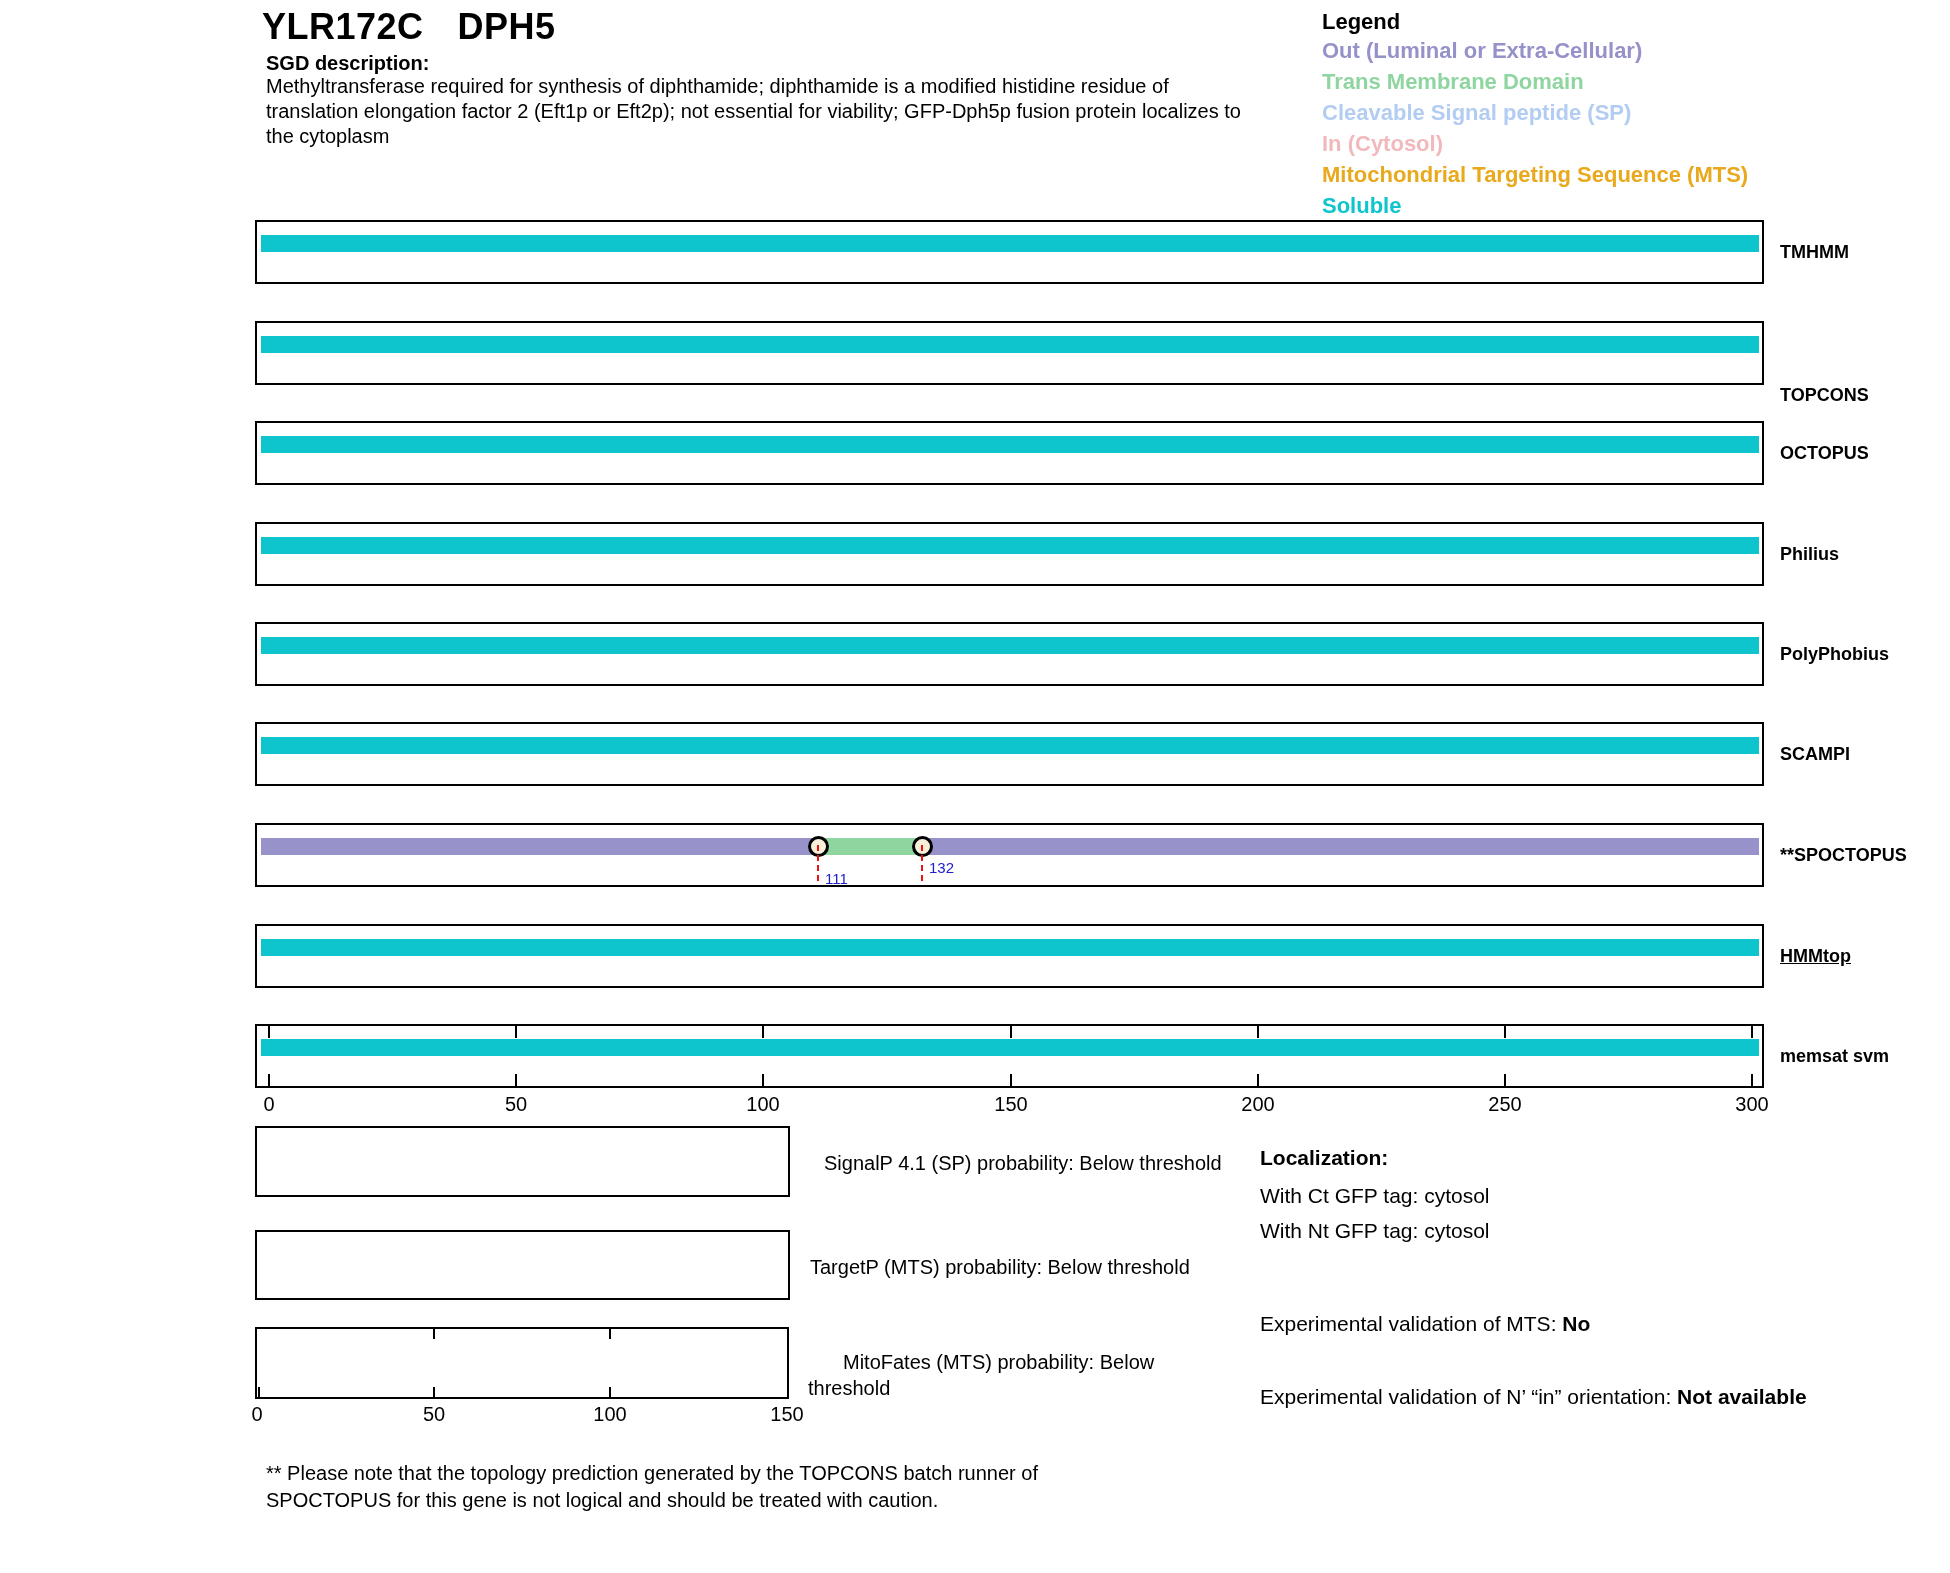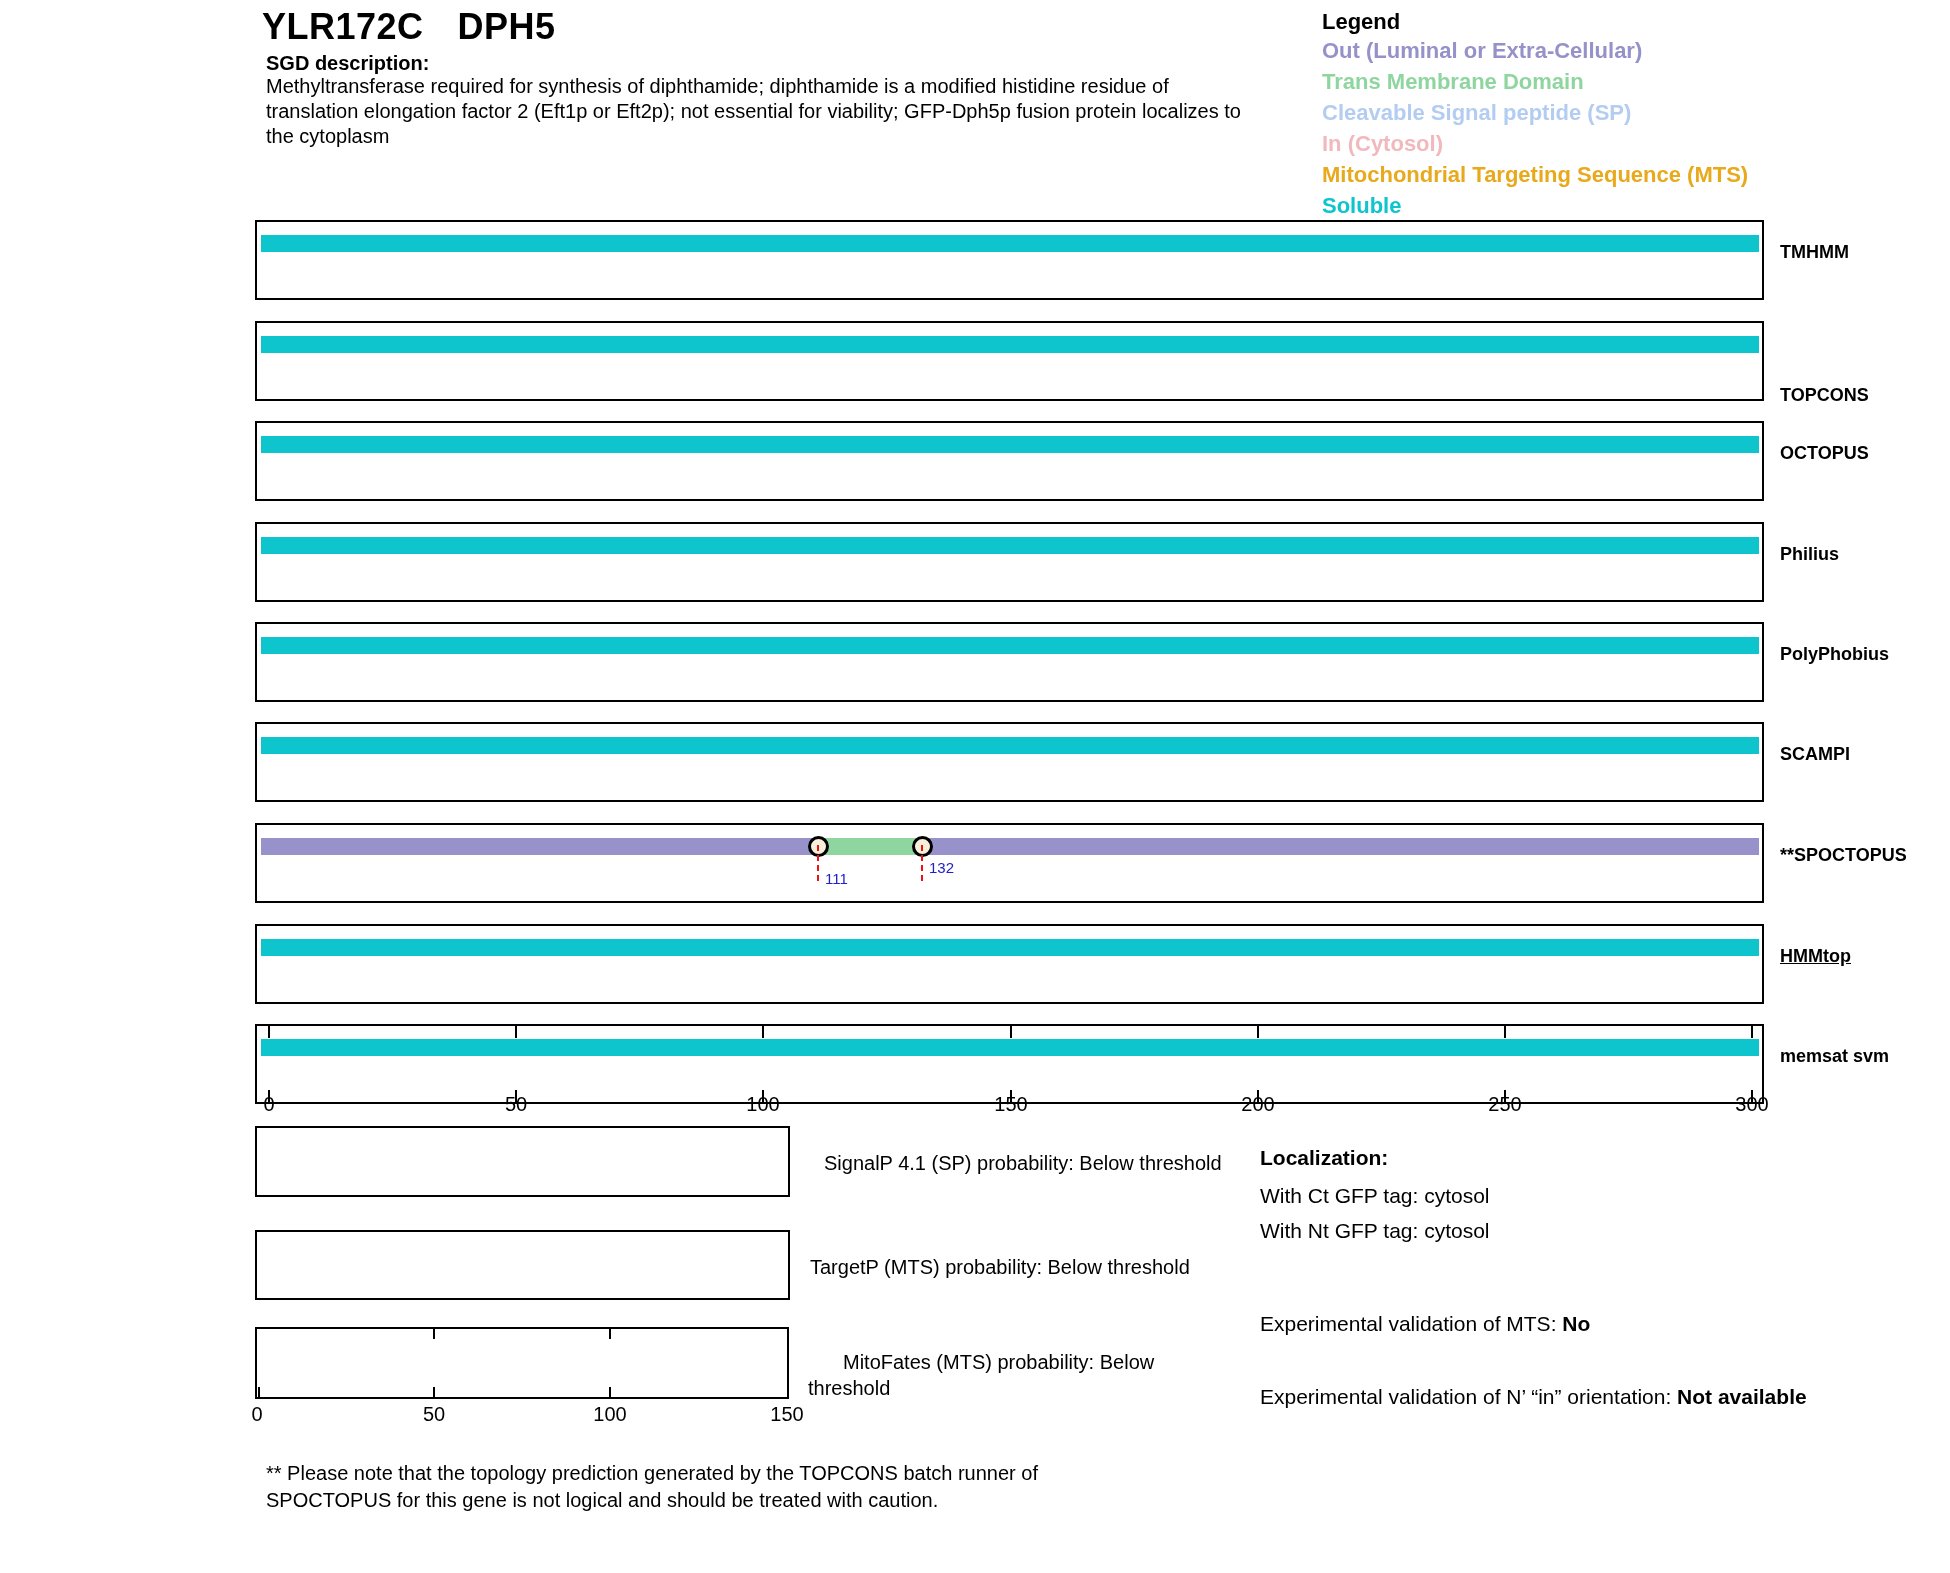--- a/index.html
+++ b/index.html
@@ -7,21 +7,21 @@
   .canvas{position:relative;width:1950px;height:1573px;background:#fff;overflow:hidden;}
   .abs{position:absolute;}
   .b{font-weight:bold;}
   .nw{white-space:nowrap;}
   .title{left:262px;top:6px;font-size:36px;font-weight:bold;letter-spacing:0.5px;}
   .title .gene{margin-left:34px;}
   .sgd-label{left:266px;top:52px;font-size:20px;font-weight:bold;}
   .desc-line{left:266px;font-size:20px;line-height:25px;white-space:nowrap;}
   .legend-title{left:1322px;top:9px;font-size:22px;font-weight:bold;}
   .legend-item{left:1322px;font-size:22px;font-weight:bold;white-space:nowrap;}
-  .track-box{left:255px;width:1509px;height:80px;border:2px solid #000;box-sizing:border-box;background:#fff;padding-left:24px;}
+  .track-box{left:255px;width:1509px;height:64px;border:2px solid #000;box-sizing:border-box;background:#fff;padding-left:24px;}
   .track-bar{position:absolute;left:4px;top:13px;width:1498px;height:17px;}
   .tm-seg{position:absolute;top:13px;height:17px;}
   .marker-line{position:absolute;width:2px;background:repeating-linear-gradient(180deg,#ee1111 0 6px,rgba(0,0,0,0) 6px 10px);}
   .marker-circle{position:absolute;width:15px;height:15px;border:3px solid #000;border-radius:50%;}
   .marker-label{position:absolute;font-size:15px;color:#2020cc;white-space:nowrap;}
   .track-label{left:1780px;font-size:18px;font-weight:bold;white-space:nowrap;}
   .tick{position:absolute;width:2px;background:#000;}
   .axis-label{width:70px;margin-left:-35px;text-align:center;font-size:20px;}
   .panel-box{left:255px;border:2px solid #000;box-sizing:border-box;background:#fff;}
   .caption{font-size:20px;line-height:26px;white-space:nowrap;}

